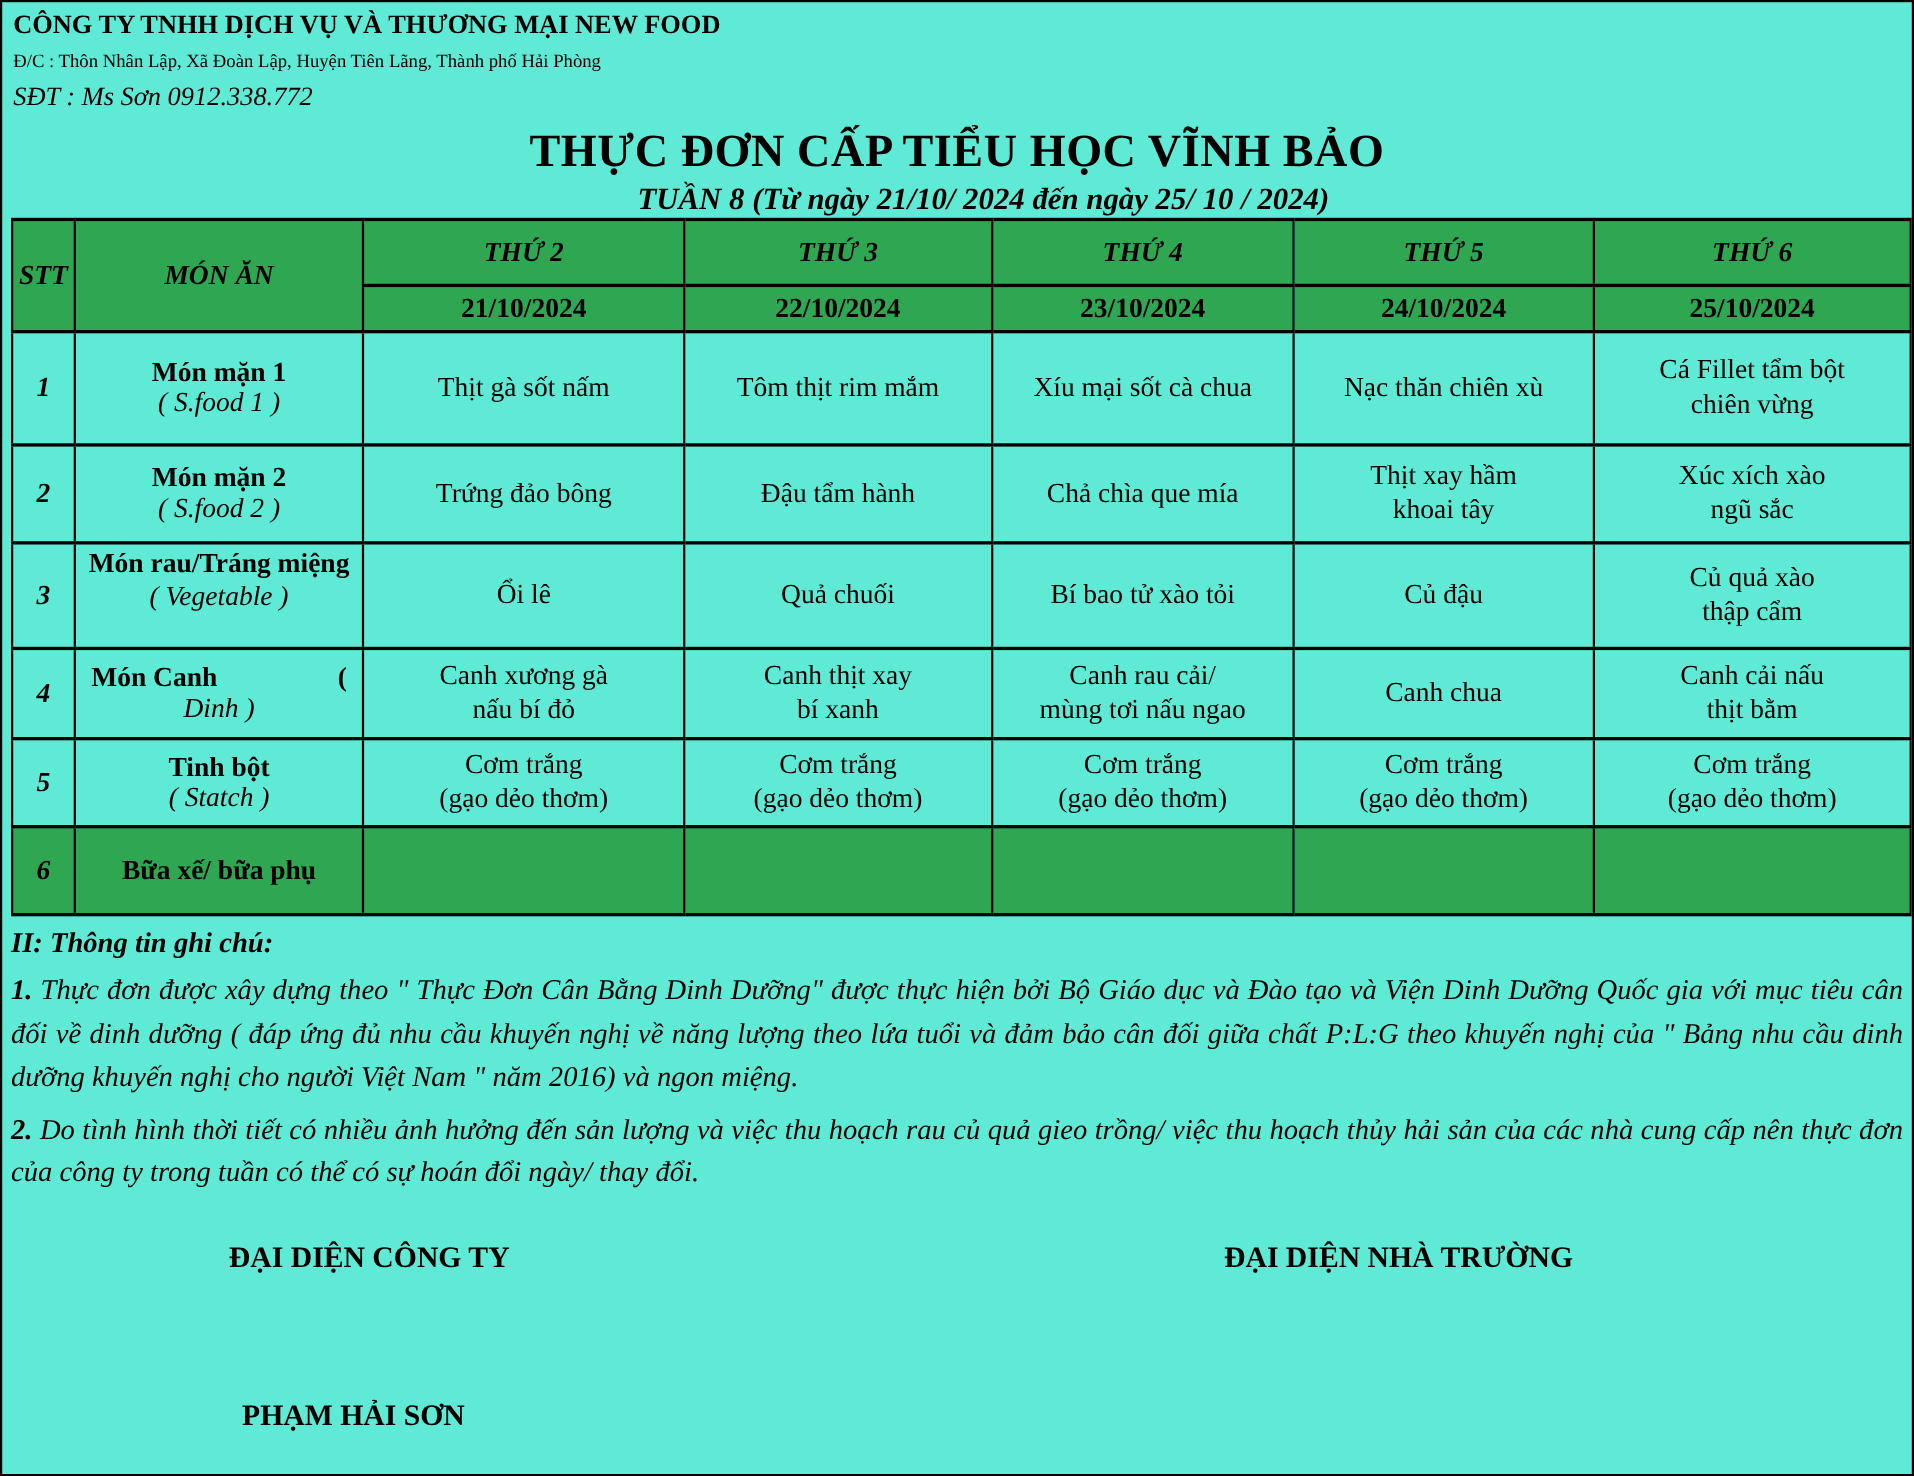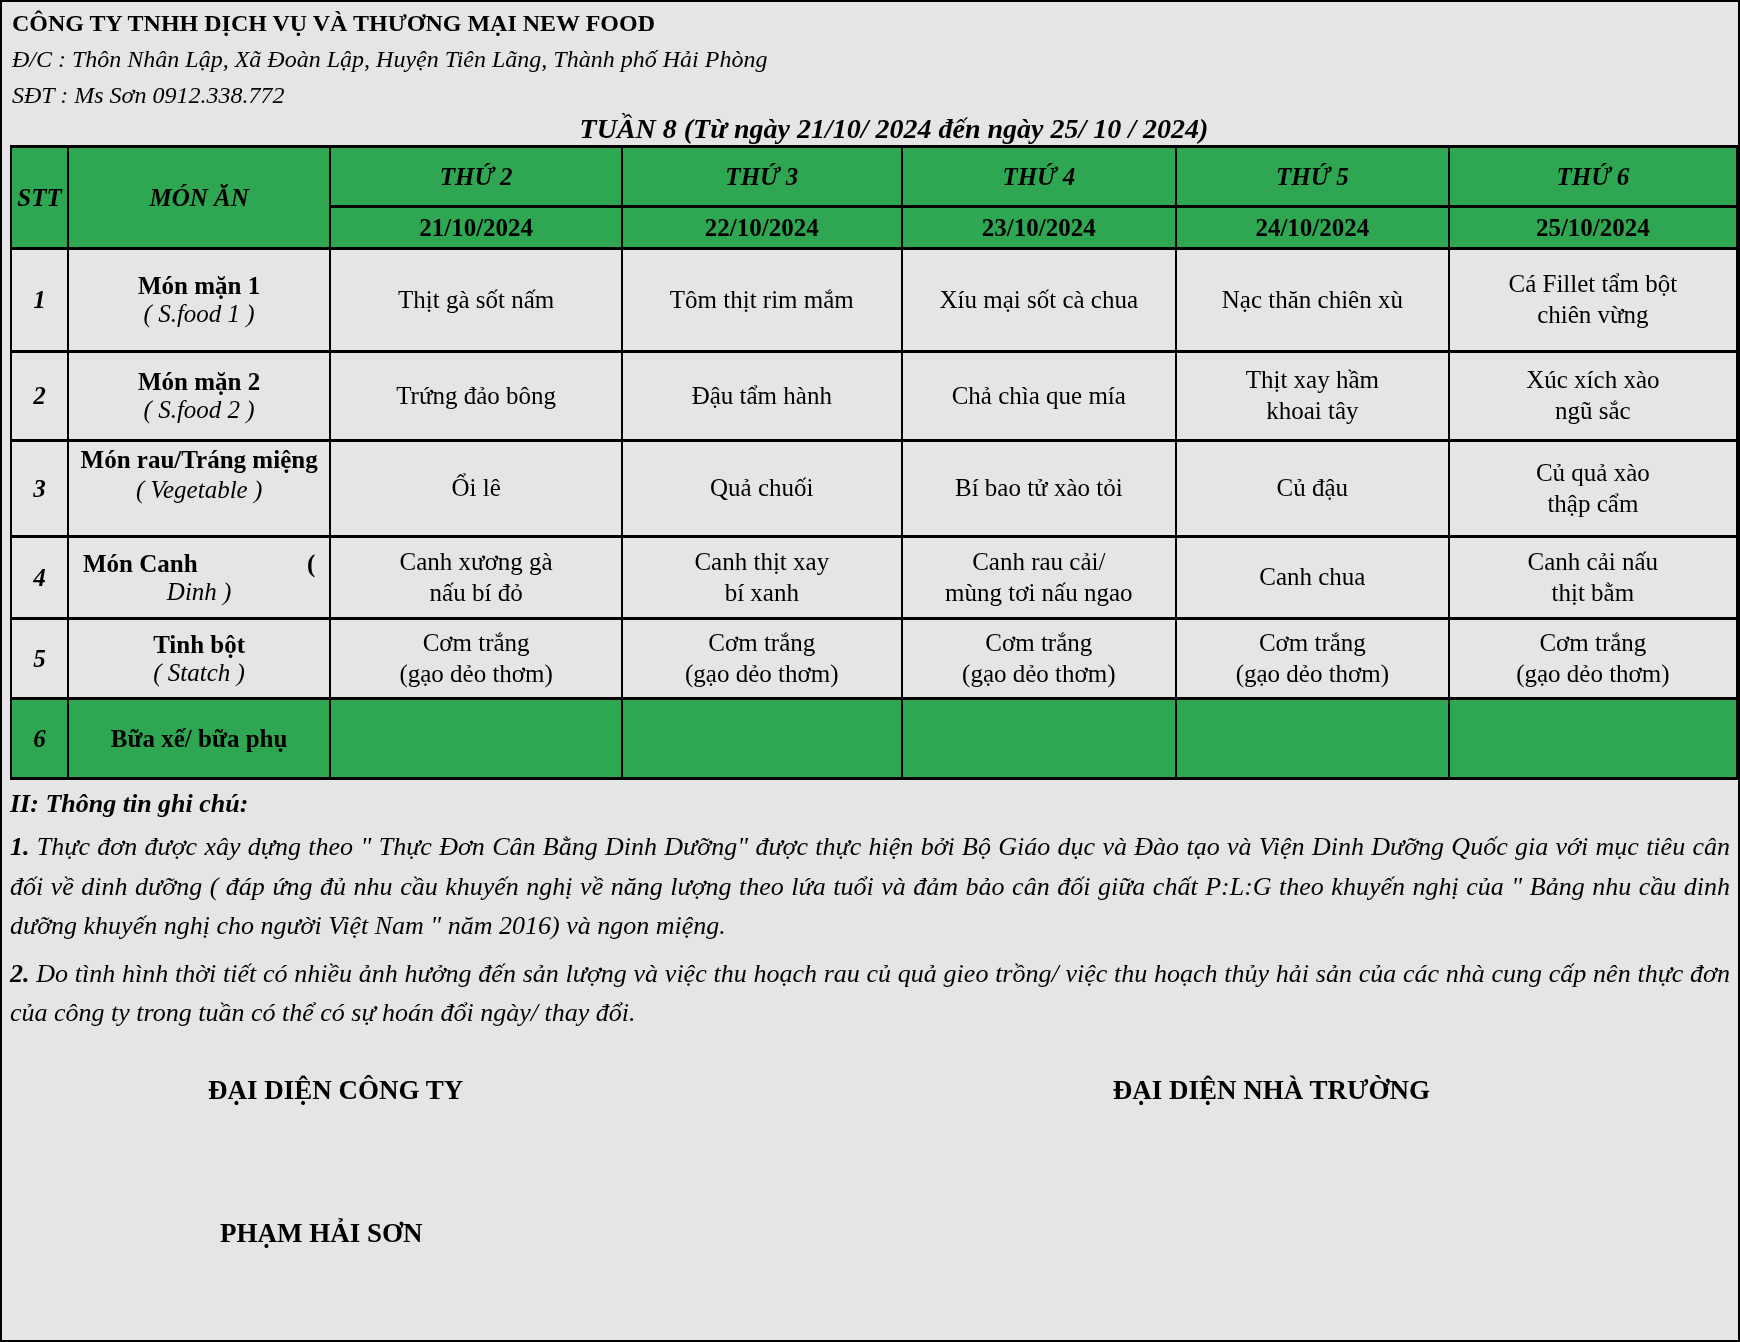--- a/index.html
+++ b/index.html
@@ -1,28 +1,28 @@
 <!DOCTYPE html>
 <html lang="vi" style="--green: #2ea652;"><head>
 <meta charset="utf-8">
 <style>
   :root { --green:#2ea652; --ink:#000; }
   * { box-sizing: border-box; margin: 0; padding: 0; }
   html,body { background:#888; }
   .page {
     position: relative;
     width: 1740px; height: 1342px;
-    background:#e5e5e5;
+    background:#5eead4;
     border: 2px solid #000;
     font-family: "Liberation Serif", "DejaVu Serif", serif;
     color: var(--ink);
     overflow: hidden;
   }
   .company   { margin: 8px 0 0 10px;  font-size: 24px; font-weight: bold; }
-  .address   { margin: 9px 0 0 10px;  font-size: 24px; font-style: italic; }
+  .address   { margin: 9px 0 0 10px;  font-size: 17px; }
   .phone     { margin: 9px 0 0 10px;  font-size: 24px; font-style: italic; }
   .title     { margin-top: 12px; text-align: center; font-size: 42px; font-weight: bold; letter-spacing: 0.5px; }
   .subtitle  { margin-top: 4px;  text-align: center; font-size: 28px; font-weight: bold; font-style: italic; padding-left: 48px; }
   .sec1      { margin: 8px 0 4px 8px; font-size: 25px; font-weight: bold; font-style: italic; }
 
   table.menu {
     border-collapse: collapse;
     table-layout: fixed;
     width: 1728px;
     margin-left: 8px;
@@ -56,20 +56,21 @@
   .sig-name { margin: 112px 0 0 218px; font-size: 27px; font-weight: bold; }
 </style>
 </head>
 <body>
 
 <div class="page">
 
   <div class="company">CÔNG TY TNHH DỊCH VỤ VÀ THƯƠNG MẠI NEW FOOD</div>
   <div class="address">Đ/C : Thôn Nhân Lập, Xã Đoàn Lập, Huyện Tiên Lãng, Thành phố Hải Phòng</div>
   <div class="phone">SĐT : Ms Sơn 0912.338.772</div>
+  <div class="title">THỰC ĐƠN CẤP TIỂU HỌC VĨNH BẢO</div>
   <div class="subtitle">TUẦN 8 (Từ ngày 21/10/ 2024 đến ngày 25/ 10 / 2024)</div>
 
   <table class="menu">
     <colgroup>
       <col style="width:3.3%">
         <col style="width:15.2%">
         <col style="width:16.9%">
       <col style="width:16.2%">
         <col style="width:15.9%">
         <col style="width:15.8%">

